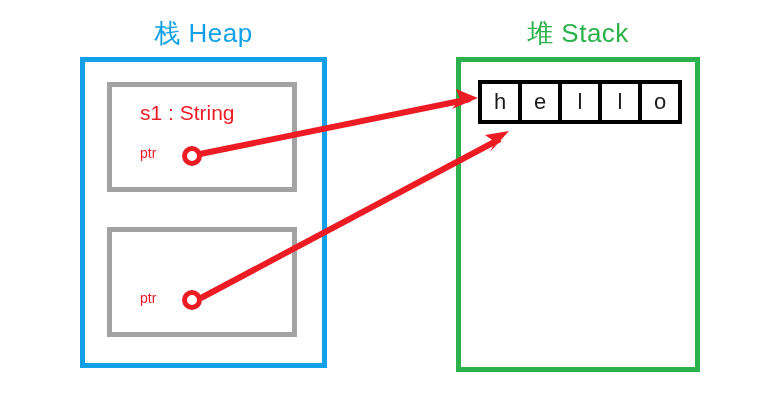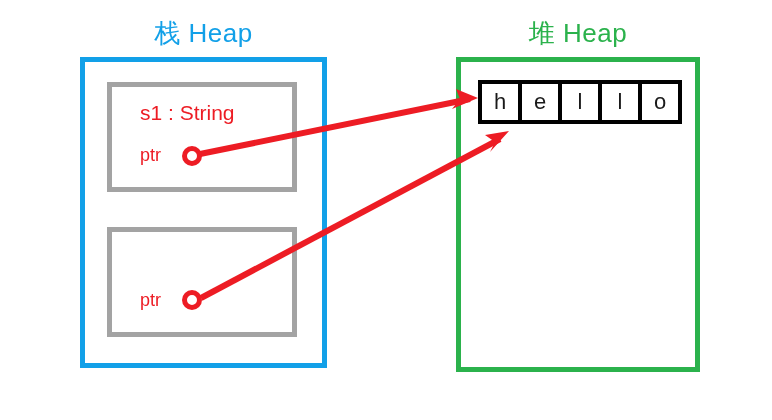--- a/index.html
+++ b/index.html
@@ -78,21 +78,21 @@
     left: 28px;
     top: 14px;
     font-size: 21px;
     color: #ED1C24;
     white-space: nowrap;
   }
   .frame-field {
     position: absolute;
     left: 28px;
     top: 58px;
-    font-size: 18px;
+    font-size: 14px;
     color: #ED1C24;
     white-space: nowrap;
   }
 
   
   #char-array {
     position: absolute;
     left: 478px;
     top: 80px;
     display: flex;
@@ -124,21 +124,21 @@
     pointer-events: none;
   }
 </style>
 </head>
 <body>
 
 <div id="stage">
 
   <div class="region-title" id="stack-title">栈 Heap</div>
 
-  <div class="region-title" id="heap-title">堆 Heap</div>
+  <div class="region-title" id="heap-title">堆 Stack</div>
 
   <div class="region-box" id="stack-box"></div>
 
   <div class="region-box" id="heap-box"></div>
 
   <div class="stack-frame" id="frame-s1">
     <div class="frame-title">s1 : String</div>
     <div class="frame-field">ptr</div>
   </div>
 

